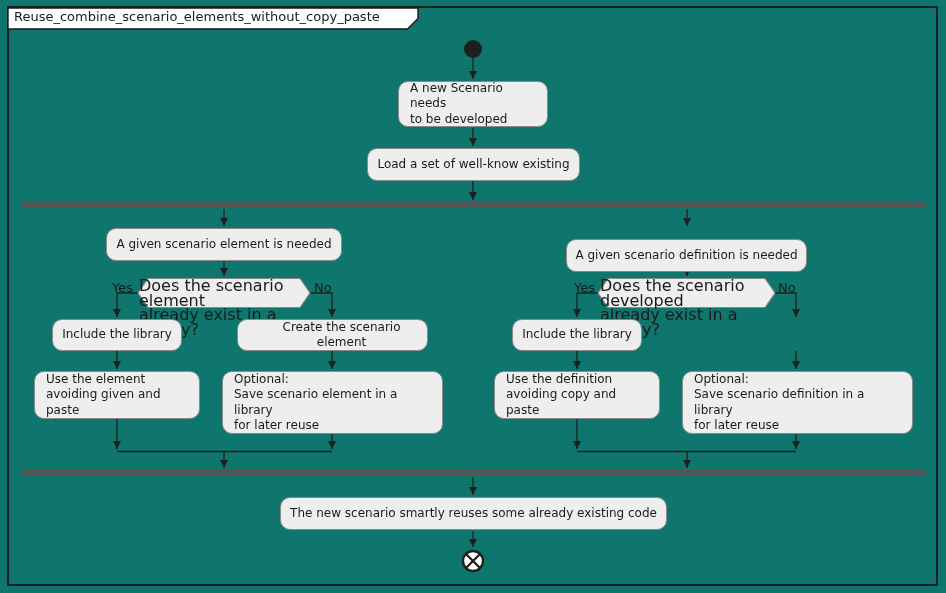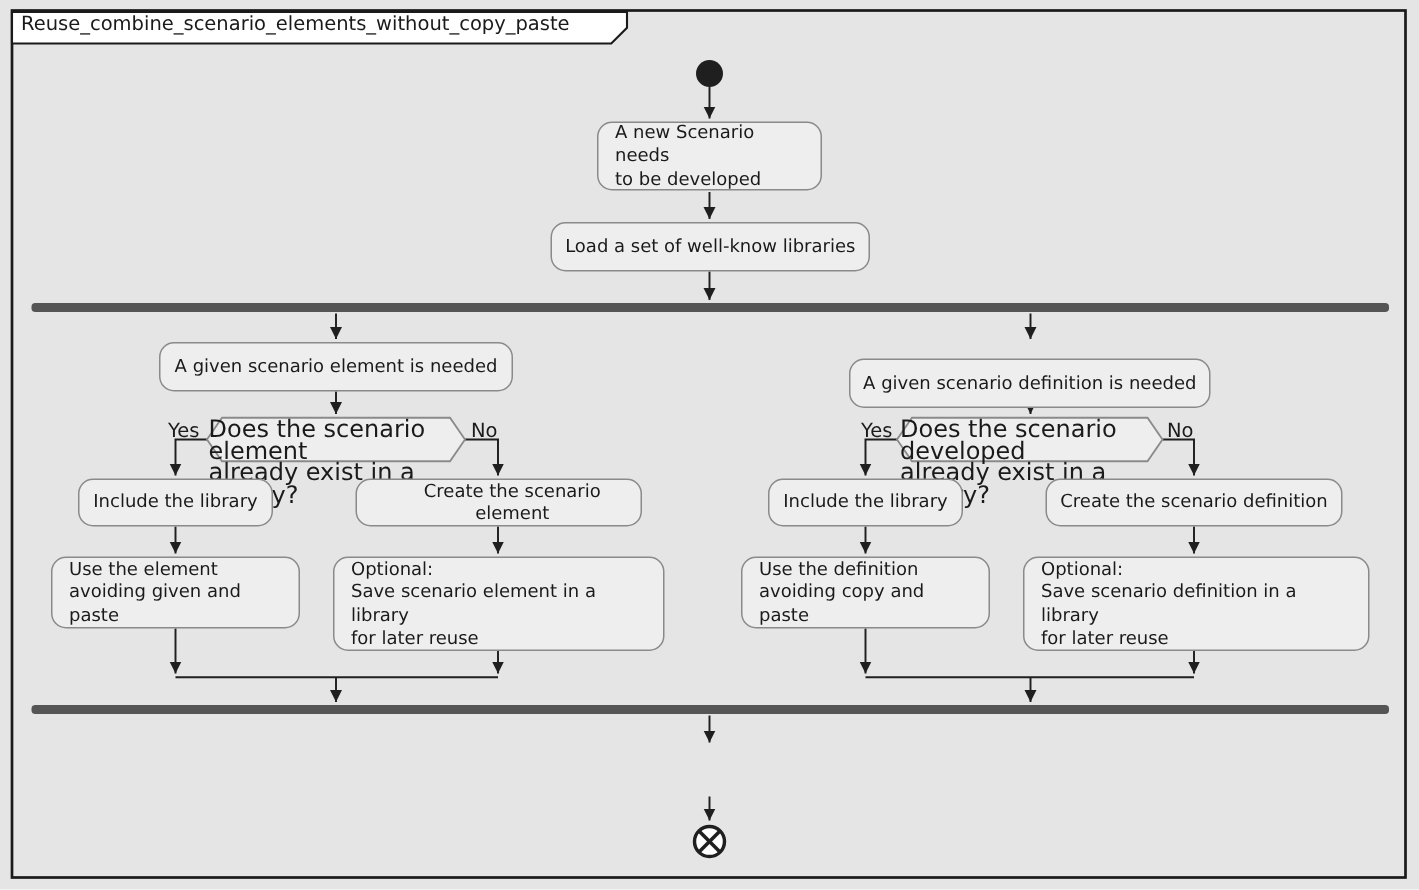--- a/index.html
+++ b/index.html
@@ -1,17 +1,17 @@
 <!DOCTYPE html>
 <html style="--node-fill: #eeeeee; --node-border: #8a8a8a; --sync-bar: #555555; --line: #1f1f1f;"><head>
 <meta charset="utf-8">
 <style>
   html,body{margin:0;padding:0;background:#fff;}
   .canvas{
-    position:relative;width:946px;height:593px;background:#e5e5e5;
+    position:relative;width:946px;height:593px;background:#0f766e;
     font-family:"DejaVu Sans", sans-serif;color:#1a1a1a;overflow:hidden;text-decoration:underline;
   }
   svg.overlay{position:absolute;left:0;top:0;width:946px;height:593px;}
   .frame{fill:none;stroke:#1a1a1a;stroke-width:1.8;}
   .tab{fill:#ffffff;stroke:#1a1a1a;stroke-width:1.4;}
   .bar{fill:var(--sync-bar);}
   .edge{fill:none;stroke:var(--line);stroke-width:1.3;}
   .hex{fill:var(--node-fill);stroke:var(--node-border);stroke-width:1.2;}
   .start{fill:var(--line);}
   .endring{fill:#ffffff;stroke:var(--line);stroke-width:2.3;}
@@ -110,42 +110,42 @@
       <circle class="endring" cx="473" cy="561" r="10"></circle>
       <line class="endx" x1="466" y1="554" x2="480" y2="568"></line>
       <line class="endx" x1="480" y1="554" x2="466" y2="568"></line>
     </g>
   </svg>
 
   <div class="title-label">Reuse_combine_scenario_elements_without_copy_paste</div>
 
   <div class="node left" id="b1">A new Scenario needs
 to be developed</div>
-  <div class="node center" id="b2">Load a set of well-know libraries</div>
+  <div class="node center" id="b2">Load a set of well-know existing</div>
 
   <div class="node center" id="bL1">A given scenario element is needed</div>
   <div class="hex-label" id="hexL-label">Does the scenario element
 already exist in a library?</div>
   <div class="edge-label" id="yesL">Yes</div>
   <div class="edge-label" id="noL">No</div>
   <div class="node center" id="bL2">Include the library</div>
   <div class="node center" id="bL3">Create the scenario element</div>
   <div class="node left" id="bL4">Use the element
 avoiding given and paste</div>
   <div class="node left" id="bL5">Optional:
 Save scenario element in a library
 for later reuse</div>
 
   <div class="node center" id="bR1">A given scenario definition is needed</div>
   <div class="hex-label" id="hexR-label">Does the scenario developed
 already exist in a library?</div>
   <div class="edge-label" id="yesR">Yes</div>
   <div class="edge-label" id="noR">No</div>
   <div class="node center" id="bR2">Include the library</div>
-  <div class="node center" id="bR3">Create the scenario definition</div>
   <div class="node left" id="bR4">Use the definition
 avoiding copy and paste</div>
   <div class="node left" id="bR5">Optional:
 Save scenario definition in a library
 for later reuse</div>
 
+  <div class="node center" id="bF">The new scenario smartly reuses some already existing code</div>
 
 </div>
 
 </body></html>

